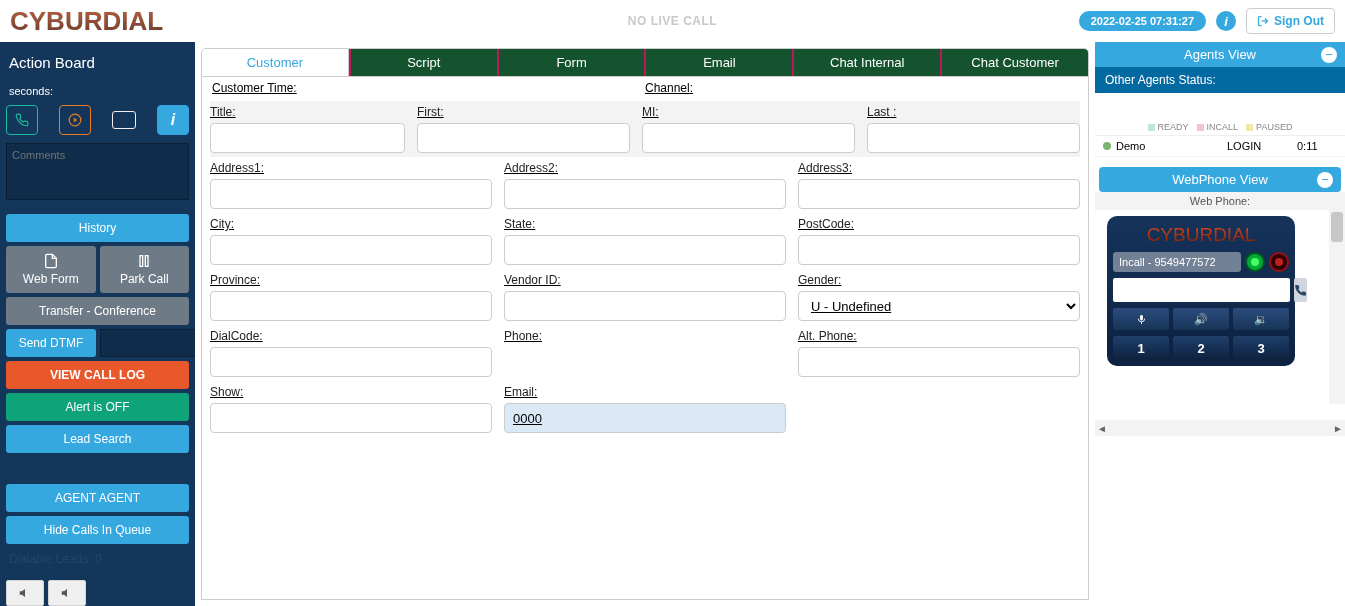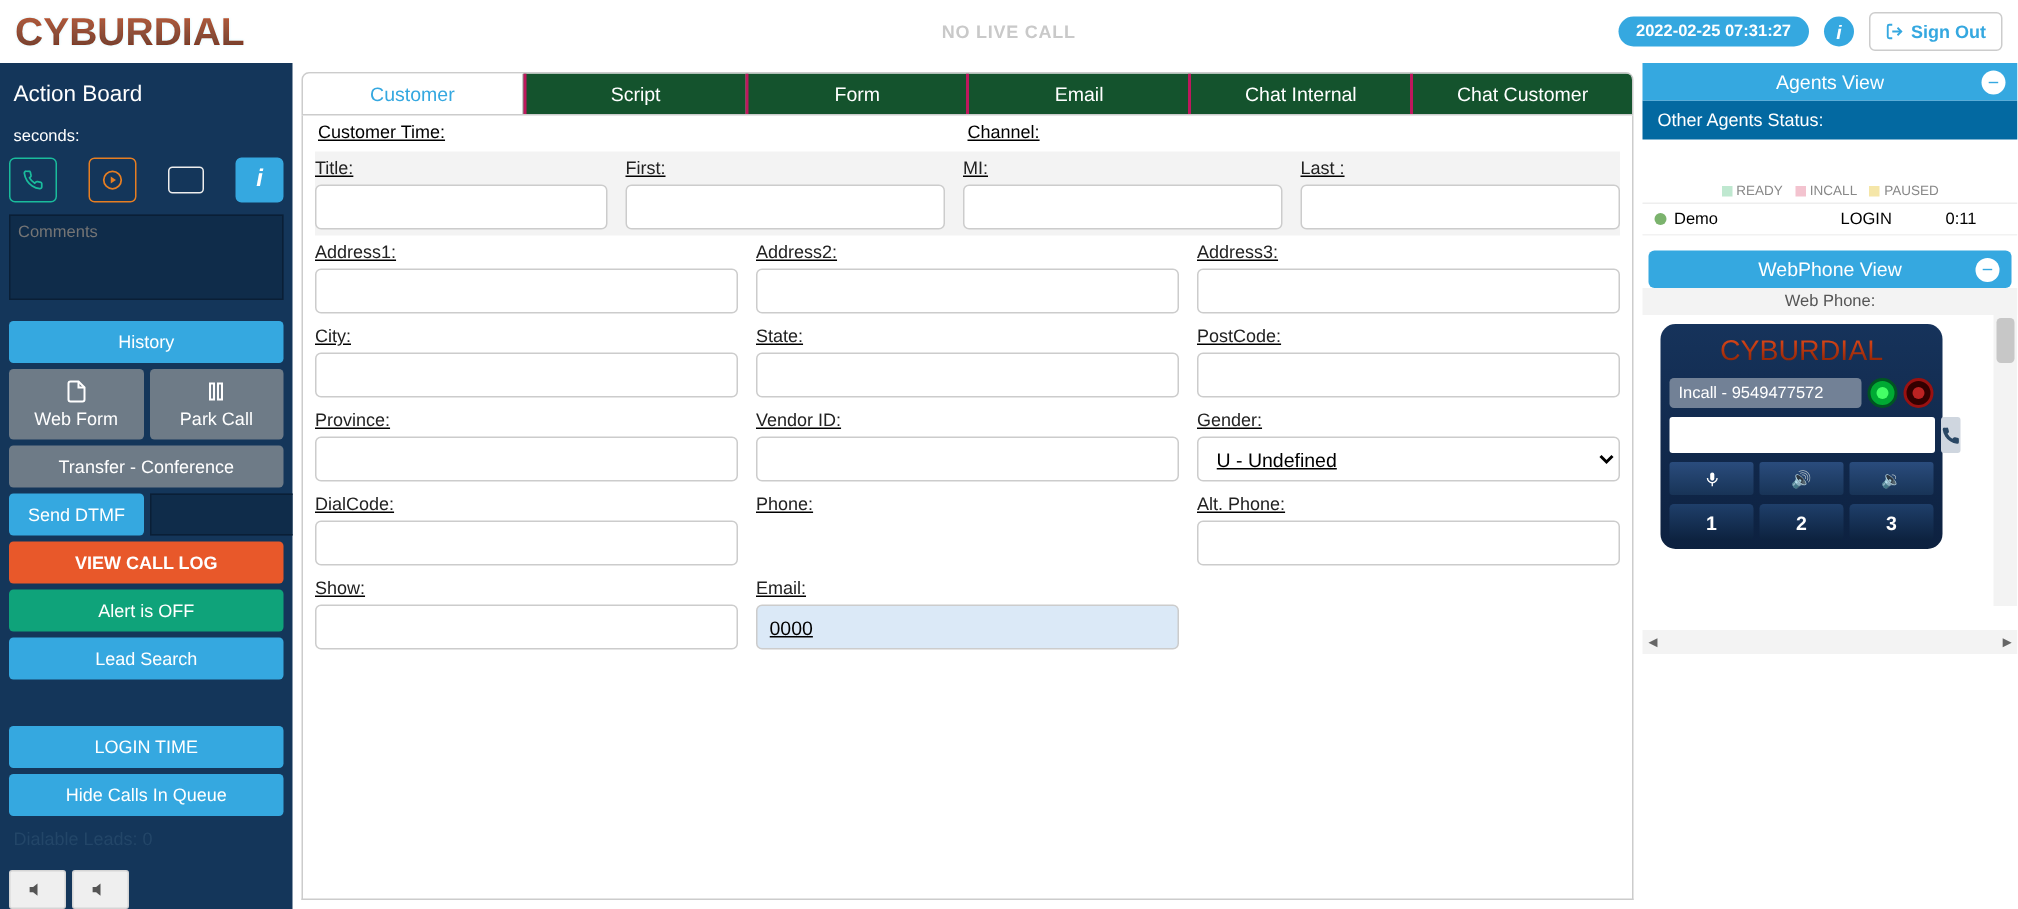--- a/index.html
+++ b/index.html
@@ -171,21 +171,21 @@
     <button class="btn b-gray">Transfer - Conference</button>
     <div class="dtmf-row">
       <button class="btn b-blue">Send DTMF</button>
       <input class="dtmf-input" style="">
 
     </div>
     <button class="btn b-orange">VIEW CALL LOG</button>
     <button class="btn b-green">Alert is OFF</button>
     <button class="btn b-blue">Lead Search</button>
     <div class="gap24"></div>
-    <button class="btn b-blue">LOGIN TIME</button>
+    <button class="btn b-blue">AGENT AGENT</button>
     <button class="btn b-blue">Hide Calls In Queue</button>
     <div class="dial-lead">Dialable Leads:  0</div>
     <div style="flex:1"></div>
     <div class="vol-row">
       <div class="vol-btn">
         <svg width="14" height="14" viewBox="0 0 24 24" fill="#555">
             <polygon points="3,9 7,9 12,5 12,19 7,15 3,15"></polygon>
           </svg>
       </div>
       <div class="vol-btn">

